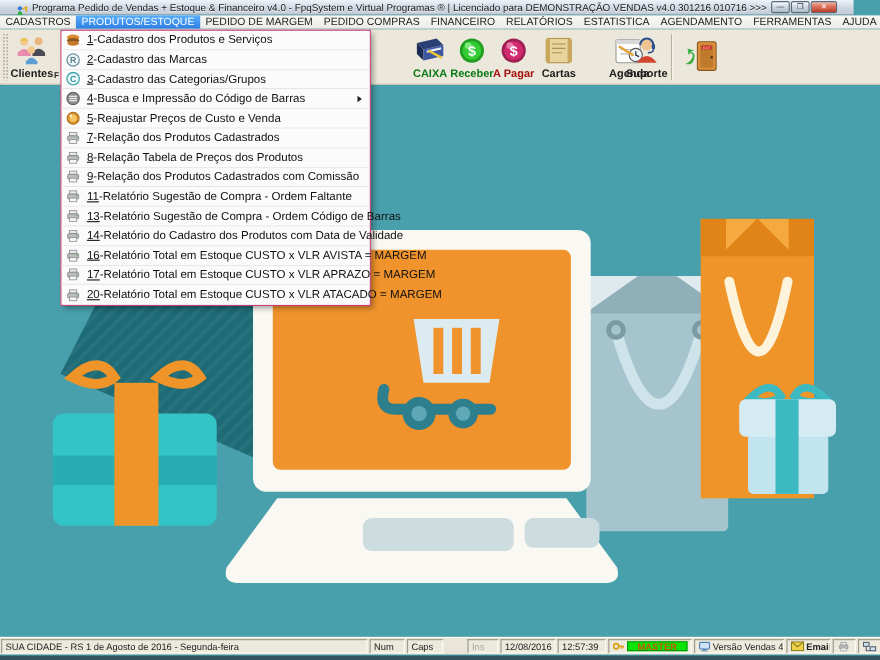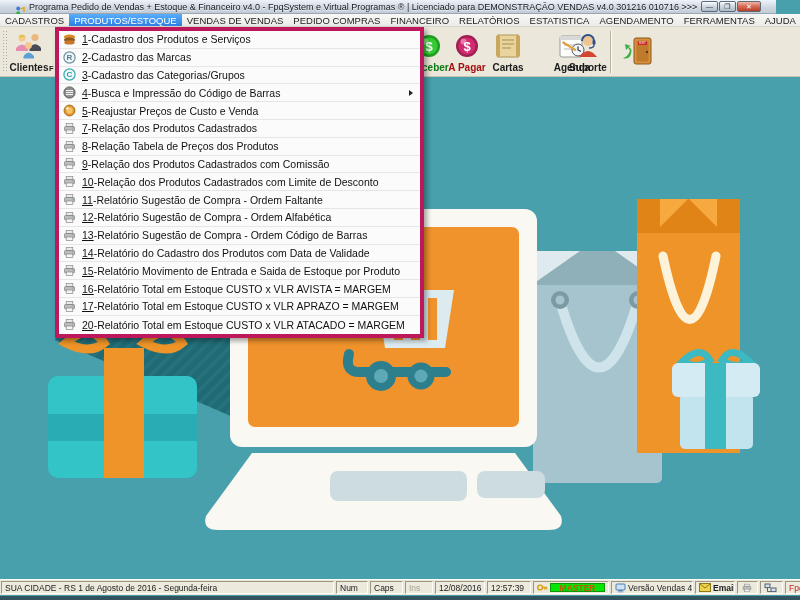--- a/index.html
+++ b/index.html
@@ -39,22 +39,22 @@
   .tlabel.green{color:#0b7a16;} .tlabel.red{color:#a50f0f;} .tlabel.dark{color:#1c1c1c;}
   .tsep{position:absolute;top:4px;width:2px;height:42px;
     border-left:1px solid #b7b2a0;border-right:1px solid #fbfaf4;}
   .tb-partial{position:absolute;left:49px;bottom:3px;font-size:7.5px;font-weight:bold;color:#222;}
 
   
   .client{position:absolute;left:0;top:78px;width:800px;height:502px;background:#47a0ab;overflow:hidden;}
   .client svg{display:block;}
 
   
-  .dropdown{position:absolute;left:55px;top:27px;width:369px;z-index:40;
-    background:#fbfbfb;border:4px solid #be185d;box-shadow:3px 3px 5px rgba(0,0,0,.35);}
+  .dropdown{position:absolute;left:55px;top:27px;width:282px;z-index:40;
+    background:#fbfbfb;border:1px solid #be185d;box-shadow:3px 3px 5px rgba(0,0,0,.35);}
   .mrow{height:17.8px;display:flex;align-items:center;gap:6px;padding-left:4px;
     border-bottom:1px solid #e6e6e6;background:#fbfbfb;}
   .mrow:last-child{border-bottom:none;}
   .mrow .mlabel{font-size:10.5px;color:#111;white-space:nowrap;}
   .mrow .mnum{text-decoration:underline;}
   .marrow{margin-left:auto;margin-right:7px;width:0;height:0;
     border-left:4px solid #222;border-top:3.5px solid transparent;border-bottom:3.5px solid transparent;}
 
   
   .statusbar{position:absolute;left:0;top:579px;width:800px;height:16px;background:#e9e5d8;
@@ -91,21 +91,21 @@
   </div>
 
   <div class="menubar" id="menubar">
       <span class="mitem">
         <span>CADASTROS</span>
       </span>
       <span class="mitem active">
         <span>PRODUTOS/ESTOQUE</span>
       </span>
       <span class="mitem">
-        <span>VENDAS DE VENDAS</span>
+        <span>PEDIDO DE MARGEM</span>
       </span>
       <span class="mitem">
         <span>PEDIDO COMPRAS</span>
       </span>
       <span class="mitem">
         <span>FINANCEIRO</span>
       </span>
       <span class="mitem">
         <span>RELATÓRIOS</span>
       </span>
@@ -397,76 +397,43 @@
       </div>
       <div class="mrow">
         <span style="display: inline-flex;">
           <svg width="13" height="13" viewBox="0 0 13 13">
             <rect x="3.2" y="1.5" width="6.6" height="3" fill="#e9e9e9" stroke="#8a8a8a" stroke-width=".7"></rect>
             <rect x="1.5" y="4.5" width="10" height="4.4" rx="1" fill="#bdbdbd" stroke="#7d7d7d" stroke-width=".7"></rect>
             <rect x="3.2" y="8" width="6.6" height="3.4" fill="#f5f5f5" stroke="#8a8a8a" stroke-width=".7"></rect>
             <circle cx="10" cy="6" r=".7" fill="#5ab55a"></circle>
           </svg>
         </span>
-        <span class="mlabel"><span class="mnum">10</span>-Relação dos Produtos Cadastrados com Limite de Desconto</span>
-      </div>
-      <div class="mrow">
-        <span style="display: inline-flex;">
-          <svg width="13" height="13" viewBox="0 0 13 13">
-            <rect x="3.2" y="1.5" width="6.6" height="3" fill="#e9e9e9" stroke="#8a8a8a" stroke-width=".7"></rect>
-            <rect x="1.5" y="4.5" width="10" height="4.4" rx="1" fill="#bdbdbd" stroke="#7d7d7d" stroke-width=".7"></rect>
-            <rect x="3.2" y="8" width="6.6" height="3.4" fill="#f5f5f5" stroke="#8a8a8a" stroke-width=".7"></rect>
-            <circle cx="10" cy="6" r=".7" fill="#5ab55a"></circle>
-          </svg>
-        </span>
         <span class="mlabel"><span class="mnum">11</span>-Relatório Sugestão de Compra - Ordem Faltante</span>
       </div>
       <div class="mrow">
         <span style="display: inline-flex;">
           <svg width="13" height="13" viewBox="0 0 13 13">
             <rect x="3.2" y="1.5" width="6.6" height="3" fill="#e9e9e9" stroke="#8a8a8a" stroke-width=".7"></rect>
             <rect x="1.5" y="4.5" width="10" height="4.4" rx="1" fill="#bdbdbd" stroke="#7d7d7d" stroke-width=".7"></rect>
             <rect x="3.2" y="8" width="6.6" height="3.4" fill="#f5f5f5" stroke="#8a8a8a" stroke-width=".7"></rect>
             <circle cx="10" cy="6" r=".7" fill="#5ab55a"></circle>
           </svg>
         </span>
-        <span class="mlabel"><span class="mnum">12</span>-Relatório Sugestão de Compra - Ordem Alfabética</span>
-      </div>
-      <div class="mrow">
-        <span style="display: inline-flex;">
-          <svg width="13" height="13" viewBox="0 0 13 13">
-            <rect x="3.2" y="1.5" width="6.6" height="3" fill="#e9e9e9" stroke="#8a8a8a" stroke-width=".7"></rect>
-            <rect x="1.5" y="4.5" width="10" height="4.4" rx="1" fill="#bdbdbd" stroke="#7d7d7d" stroke-width=".7"></rect>
-            <rect x="3.2" y="8" width="6.6" height="3.4" fill="#f5f5f5" stroke="#8a8a8a" stroke-width=".7"></rect>
-            <circle cx="10" cy="6" r=".7" fill="#5ab55a"></circle>
-          </svg>
-        </span>
         <span class="mlabel"><span class="mnum">13</span>-Relatório Sugestão de Compra - Ordem Código de Barras</span>
       </div>
       <div class="mrow">
         <span style="display: inline-flex;">
           <svg width="13" height="13" viewBox="0 0 13 13">
             <rect x="3.2" y="1.5" width="6.6" height="3" fill="#e9e9e9" stroke="#8a8a8a" stroke-width=".7"></rect>
             <rect x="1.5" y="4.5" width="10" height="4.4" rx="1" fill="#bdbdbd" stroke="#7d7d7d" stroke-width=".7"></rect>
             <rect x="3.2" y="8" width="6.6" height="3.4" fill="#f5f5f5" stroke="#8a8a8a" stroke-width=".7"></rect>
             <circle cx="10" cy="6" r=".7" fill="#5ab55a"></circle>
           </svg>
         </span>
         <span class="mlabel"><span class="mnum">14</span>-Relatório do Cadastro dos Produtos com Data de Validade</span>
-      </div>
-      <div class="mrow">
-        <span style="display: inline-flex;">
-          <svg width="13" height="13" viewBox="0 0 13 13">
-            <rect x="3.2" y="1.5" width="6.6" height="3" fill="#e9e9e9" stroke="#8a8a8a" stroke-width=".7"></rect>
-            <rect x="1.5" y="4.5" width="10" height="4.4" rx="1" fill="#bdbdbd" stroke="#7d7d7d" stroke-width=".7"></rect>
-            <rect x="3.2" y="8" width="6.6" height="3.4" fill="#f5f5f5" stroke="#8a8a8a" stroke-width=".7"></rect>
-            <circle cx="10" cy="6" r=".7" fill="#5ab55a"></circle>
-          </svg>
-        </span>
-        <span class="mlabel"><span class="mnum">15</span>-Relatório Movimento de Entrada e Saida de Estoque por Produto</span>
       </div>
       <div class="mrow">
         <span style="display: inline-flex;">
           <svg width="13" height="13" viewBox="0 0 13 13">
             <rect x="3.2" y="1.5" width="6.6" height="3" fill="#e9e9e9" stroke="#8a8a8a" stroke-width=".7"></rect>
             <rect x="1.5" y="4.5" width="10" height="4.4" rx="1" fill="#bdbdbd" stroke="#7d7d7d" stroke-width=".7"></rect>
             <rect x="3.2" y="8" width="6.6" height="3.4" fill="#f5f5f5" stroke="#8a8a8a" stroke-width=".7"></rect>
             <circle cx="10" cy="6" r=".7" fill="#5ab55a"></circle>
           </svg>
         </span>
@@ -499,21 +466,21 @@
   <div class="statusbar" id="statusbar">
       <div class="spanel grow">
         <span>SUA CIDADE - RS  1 de Agosto de 2016 - Segunda-feira</span>
       </div>
       <div class="spanel" style="flex: 0 0 32px;">
         <span>Num</span>
       </div>
       <div class="spanel" style="flex: 0 0 33px;">
         <span>Caps</span>
       </div>
-      <div class="spanel" style="flex: 0 0 28px;">
+      <div class="spanel" style="flex: 0 0 28px; margin-left: 20px;">
         <span class="disabled">Ins</span>
       </div>
       <div class="spanel" style="flex: 0 0 50px;">
         <span>12/08/2016</span>
       </div>
       <div class="spanel" style="flex: 0 0 44px;">
         <span>12:57:39</span>
       </div>
       <div class="spanel" style="flex: 0 0 76px;">
         <span style="display: inline-flex;">

